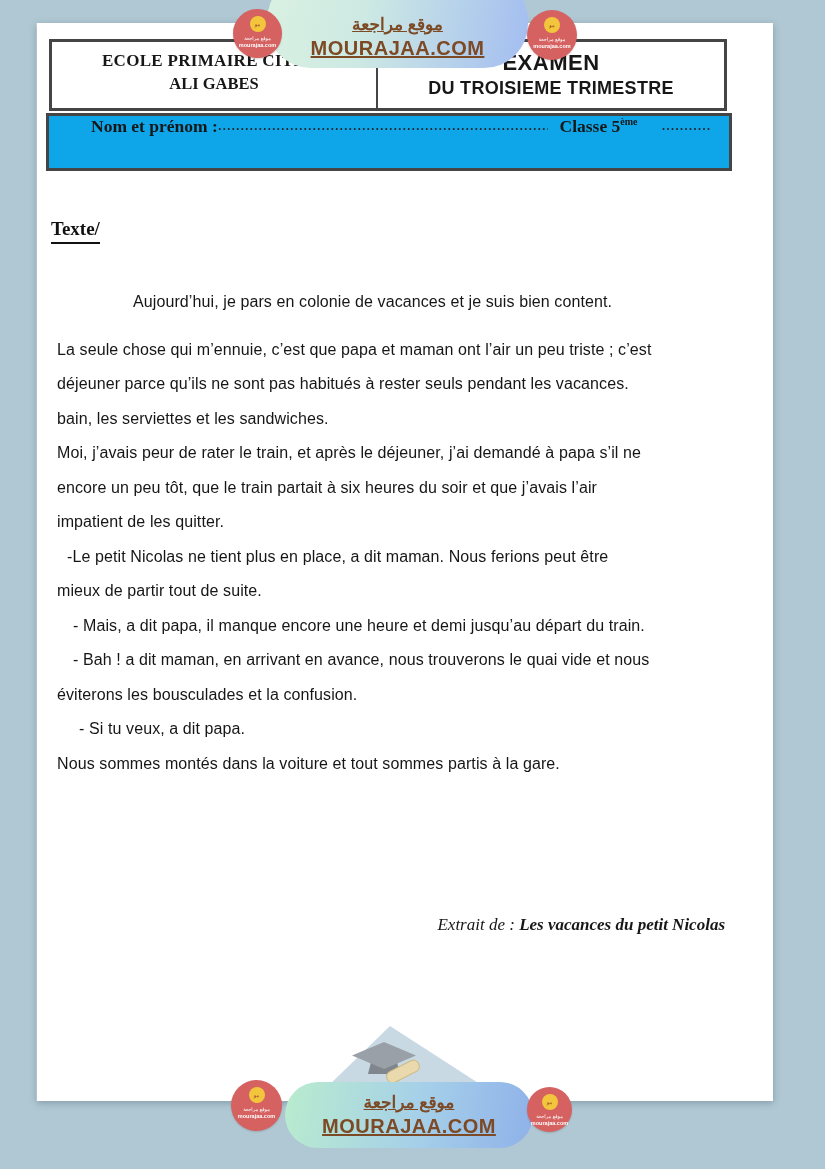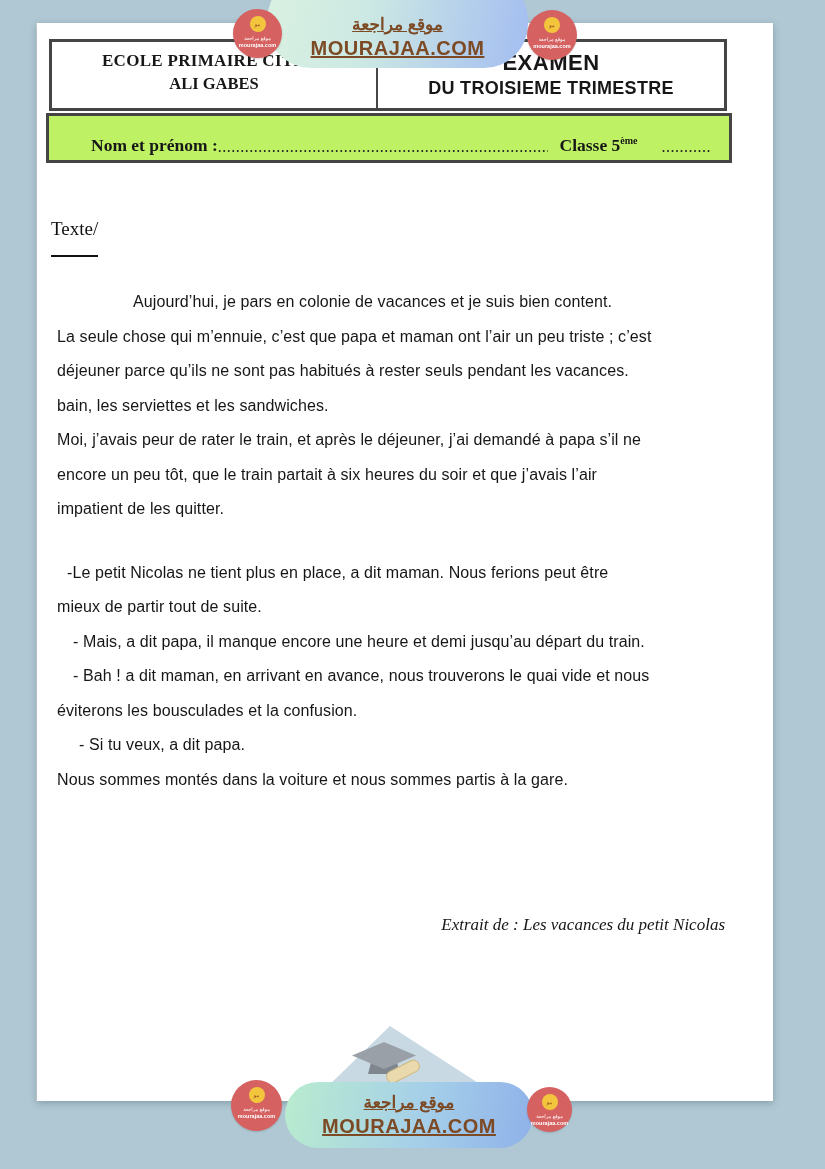--- a/index.html
+++ b/index.html
@@ -28,50 +28,50 @@
   }
   .hdr-school1 { font-size:17px; letter-spacing:.3px; white-space:nowrap; }
   .hdr-school2 { font-size:16.5px; margin-top:3px; }
   .hdr-cell-right {
     flex:1; text-align:center; padding-top:8px;
     font-family:Liberation Sans, sans-serif; font-weight:bold; color:#171717;
   }
   .hdr-exam1 { font-size:22px; letter-spacing:.5px; }
   .hdr-exam2 { font-size:18px; margin-top:2px; letter-spacing:.3px; }
   .name-box {
-    position:absolute; left:9px; top:90px; width:686px; height:50px;
-    border:3px solid #454545; box-sizing:border-box; background:#bef264;
-    display:flex; align-items:flex-end;
+    position:absolute; left:9px; top:90px; width:686px; height:58px;
+    border:3px solid #454545; box-sizing:border-box; background:#0ea5e9;
+    display:flex; align-items:flex-start;
     padding:0 18px 4px 42px;
     font-family:"Liberation Serif", serif; color:#171717;
     white-space:nowrap; overflow:hidden;
   }
   .name-label { font-weight:bold; font-size:17.5px; flex:0 0 auto; }
   .name-dots  { flex:1 1 auto; overflow:hidden; font-size:16px; letter-spacing:.5px; color:#222; }
   .classe     { flex:0 0 auto; font-weight:bold; font-size:17.5px; margin-left:12px; }
   .classe sup { font-size:10px; }
   .classe-dots{ flex:0 0 auto; font-size:16px; margin-left:24px; letter-spacing:.5px; color:#222; }
   
   .texte-heading {
     position:absolute; left:14px; top:195px;
-    font-family:"Liberation Serif", serif; font-weight:normal; font-size:19px;
-    color:#111; border-bottom:2.5px solid #111; padding-bottom:15px;
+    font-family:"Liberation Serif", serif; font-weight:bold; font-size:19px;
+    color:#111; border-bottom:2.5px solid #111; padding-bottom:2px;
   }
   .text-block {
     position:absolute; left:20px; top:262px; width:668px;
     font-size:16px; line-height:34.5px; color:#161616;
     letter-spacing:.1px;
   }
   .tline { white-space:nowrap; }
   .extrait {
     position:absolute; right:48px; top:892px;
     font-family:"Liberation Serif", serif; font-style:italic; font-size:17px;
     color:#171717; white-space:nowrap;
   }
-  .extrait .src-title { font-weight:normal; }
+  .extrait .src-title { font-weight:bold; }
   
   .pill {
     position:absolute; z-index:10;
     display:flex; flex-direction:column; align-items:center;
     text-align:center;
   }
   .pill-top {
     left:267px; top:-24px; width:261px; height:92px; border-radius:44px;
     background:linear-gradient(100deg,#d9f1e1 0%,#cde9e3 38%,#a3bdf1 100%);
     justify-content:flex-end; padding-bottom:8px; box-sizing:border-box;
@@ -149,33 +149,33 @@
     <span class="name-label">Nom et prénom :</span>
     <span class="name-dots">........................................................................................................</span>
     <span class="classe"><span>Classe 5</span><sup>ème</sup></span>
     <span class="classe-dots">...........</span>
   </div>
 
   <div class="texte-heading">Texte/</div>
 
   <div class="text-block">
       <div class="tline" style="text-indent: 76px;">Aujourd’hui, je pars en colonie de vacances et je suis bien content.</div>
-      <div class="tline" style="text-indent: 0px;">La seule chose qui m’ennuie, c’est que papa et maman ont l’air un peu triste ; c’est</div>
+      <div class="tline" style="text-indent: 0px; margin-top: 13px;">La seule chose qui m’ennuie, c’est que papa et maman ont l’air un peu triste ; c’est</div>
       <div class="tline" style="text-indent: 0px;">déjeuner parce qu’ils ne sont pas habitués à rester seuls pendant les vacances.</div>
       <div class="tline" style="text-indent: 0px;">bain, les serviettes et les sandwiches.</div>
       <div class="tline" style="text-indent: 0px;">Moi, j’avais peur de rater le train, et après le déjeuner, j’ai demandé à papa s’il ne</div>
       <div class="tline" style="text-indent: 0px;">encore un peu tôt, que le train partait à six heures du soir et que j’avais l’air</div>
       <div class="tline" style="text-indent: 0px;">impatient de les quitter.</div>
-      <div class="tline" style="text-indent: 10px; margin-top: 29px;">-Le petit Nicolas ne tient plus en place, a dit maman. Nous ferions peut être</div>
+      <div class="tline" style="text-indent: 10px;">-Le petit Nicolas ne tient plus en place, a dit maman. Nous ferions peut être</div>
       <div class="tline" style="text-indent: 0px;">mieux de partir tout de suite.</div>
       <div class="tline" style="text-indent: 16px;">- Mais, a dit papa, il manque encore une heure et demi jusqu’au départ du train.</div>
       <div class="tline" style="text-indent: 16px;">- Bah ! a dit maman, en arrivant en avance, nous trouverons le quai vide et nous</div>
       <div class="tline" style="text-indent: 0px;">éviterons les bousculades et la confusion.</div>
       <div class="tline" style="text-indent: 22px;">- Si tu veux, a dit papa.</div>
-      <div class="tline" style="text-indent: 0px;">Nous sommes montés dans la voiture et nous sommes partis à la gare.</div>
+      <div class="tline" style="text-indent: 0px;">Nous sommes montés dans la voiture et tout sommes partis à la gare.</div>
     </div>
 
   <div class="extrait">
     <span class="src-prefix">Extrait de : </span><span class="src-title">Les vacances du petit Nicolas</span>
   </div>
 
   <div class="wm-triangle" style="position:absolute; left:289px; top:1003px;"></div>
 </div>
 
 <div class="cap-base"></div>

